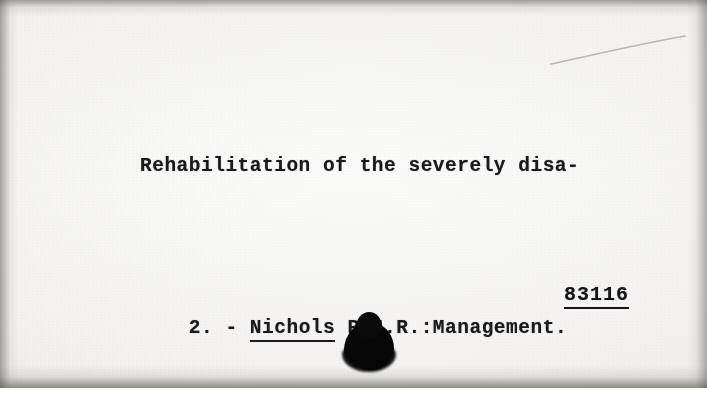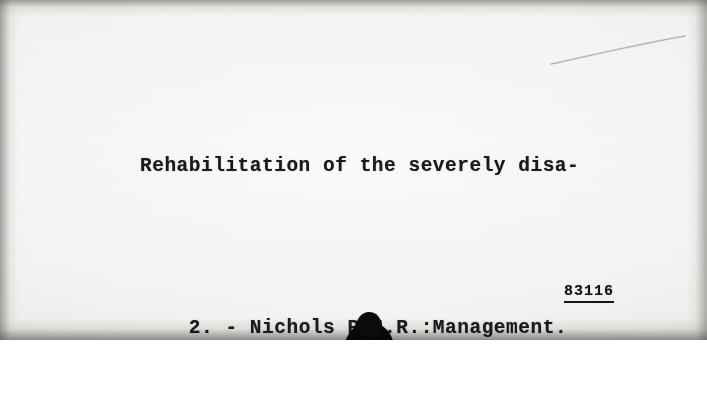--- a/index.html
+++ b/index.html
@@ -3,21 +3,21 @@
 <meta charset="utf-8">
 <style>
   html, body {
     margin: 0;
     padding: 0;
     background: #ffffff;
   }
   #card {
     position: relative;
     width: 707px;
-    height: 340px;
+    height: 388px;
     overflow: hidden;
     background: #f2f1ef;
     font-family: "Liberation Mono", "DejaVu Sans Mono", monospace;
   }
   
   .paper {
     position: absolute;
     inset: 0;
     background:
       radial-gradient(ellipse 120% 90% at 50% 45%, #fbfbfa 0%, #f4f3f1 55%, #e9e8e5 85%, #dddbd7 100%);
@@ -80,21 +80,21 @@
 
   .underline-word {
     border-bottom: 2px solid #1a1a1e;
     padding-bottom: 1px;
   }
 
   .accession {
     position: absolute;
     left: 564px;
     top: 283px;
-    font-size: 15px;
+    font-size: 20px;
     font-weight: 700;
     color: #16161a;
     letter-spacing: 1px;
     border-bottom: 2.5px solid #16161a;
     padding-bottom: 1px;
     text-shadow: 0 0 1px rgba(0,0,0,0.4);
   }
 
   
   .blot {

